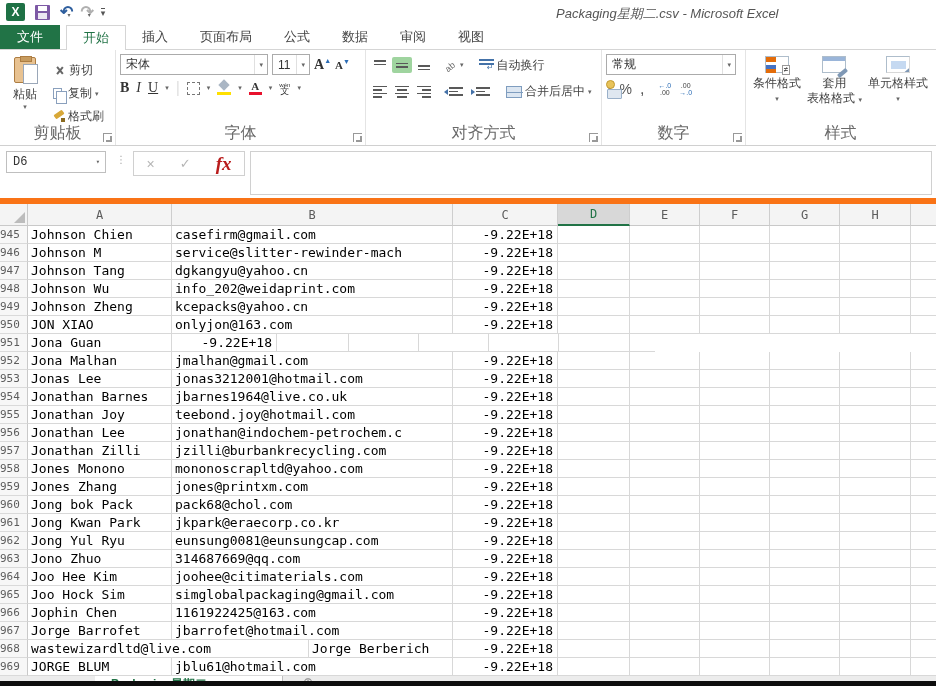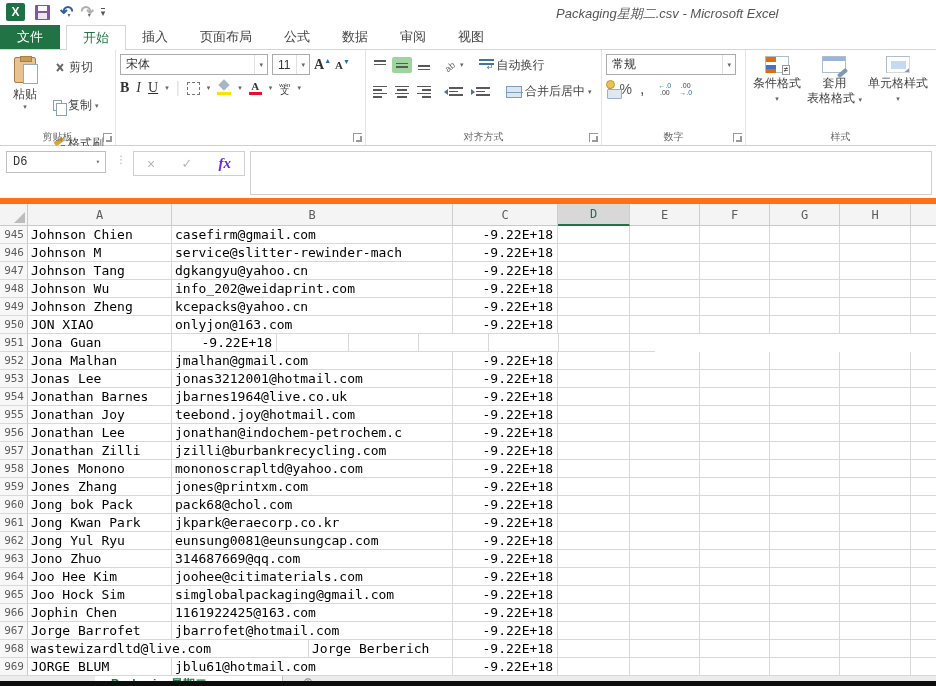--- a/index.html
+++ b/index.html
@@ -23,35 +23,35 @@
 
   
   .tabsrow { top:25px; height:25px; background:#fff; border-bottom:1px solid #d5d5d5; display:flex; align-items:stretch; }
   .tab { padding:0 16px; font-size:13px; color:#444; display:flex; align-items:center; cursor:default; }
   .tab.file { background:#217346; color:#fff; padding:0 17px; margin-right:6px; }
   .tab.active { color:#217346; background:#fff; border:1px solid #d5d5d5; border-bottom:none; margin-bottom:-1px; z-index:2; }
 
   
   .ribbon { top:50px; height:96px; background:#fff; border-bottom:1px solid #d0d0d0; display:flex; }
   .rgroup { position:relative; border-right:1px solid #e4e4e4; padding:4px 4px 16px 4px; }
-  .glabel { position:absolute; bottom:1px; left:0; right:0; text-align:center; font-size:10px; color:#696969; }
+  .glabel { position:absolute; bottom:1px; left:0; right:0; text-align:center; font-size:16px; color:#696969; }
   .launcher { position:absolute; right:3px; bottom:3px; width:9px; height:9px; border-left:1px solid #999; border-top:1px solid #999; }
   .launcher::after { content:""; position:absolute; right:0; bottom:0; width:4px; height:4px; border-right:2px solid #999; border-bottom:2px solid #999; }
   .rbtn { display:flex; align-items:center; gap:3px; font-size:12px; color:#444; padding:1px 3px; border-radius:2px; }
   .dd { font-size:7px; color:#666; }
   .combo { border:1px solid #ababab; background:#fff; display:flex; align-items:center; font-size:12px; color:#333; height:21px; padding-left:5px; }
   .combo .dd { margin-left:auto; border-left:1px solid #e0e0e0; padding:0 4px; align-self:stretch; display:flex; align-items:center; }
 
   
   .g-clip { width:116px; display:flex; gap:4px; }
   .paste-btn { width:42px; display:flex; flex-direction:column; align-items:center; font-size:12px; color:#444; padding-top:3px; }
   .ic-clipboard { width:22px; height:26px; background:#e8c291; border:1px solid #ad7d42; border-radius:2px; position:relative; margin-bottom:3px; }
   .ic-clipboard::before { content:""; position:absolute; left:5px; top:-2px; width:10px; height:4px; background:#c79b5e; border:1px solid #ad7d42; }
   .ic-clipboard::after { content:""; position:absolute; right:-3px; bottom:-2px; width:13px; height:18px; background:#fff; border:1px solid #9aa7b8; }
-  .clip-col { display:flex; flex-direction:column; justify-content:flex-start; gap:19px; padding-top:4px; }
+  .clip-col { display:flex; flex-direction:column; justify-content:center; gap:4px; padding-top:4px; }
   .ic-scissors { position:relative; width:13px; height:11px; }
   .ic-scissors::before,.ic-scissors::after { content:""; position:absolute; top:1px; left:6px; width:1.5px; height:9px; background:#666; }
   .ic-scissors::before { transform:rotate(40deg); }
   .ic-scissors::after { transform:rotate(-40deg); }
   .ic-copy { position:relative; width:9px; height:11px; border:1px solid #8aa0bd; background:#fff; margin-right:3px; }
   .ic-copy::after { content:""; position:absolute; left:2px; top:2px; width:9px; height:11px; border:1px solid #8aa0bd; background:#fff; }
   .ic-brush { position:relative; width:12px; height:11px; }
   .ic-brush::before { content:""; position:absolute; left:1px; top:1px; width:10px; height:5px; background:#d8a838; transform:rotate(-35deg); border-radius:1px; }
   .ic-brush::after { content:""; position:absolute; right:0; bottom:0; width:4px; height:4px; background:#8a6a20; }
 
@@ -114,33 +114,33 @@
   .sticon.tbl::before { content:""; position:absolute; left:0; top:0; right:0; height:4px; background:#9ab5d9; }
   .sticon.cell::before { content:""; position:absolute; left:4px; top:4px; width:15px; height:8px; background:#c5d9f1; }
   .sticon .brush { position:absolute; right:-3px; bottom:-3px; width:11px; height:4px; background:#7f98b5; transform:rotate(-40deg); border-radius:1px; }
 
   
   .formularow { top:146px; height:58px; background:#fff; border-bottom:6px solid #f97316; }
   .namebox { position:absolute; left:6px; top:5px; width:100px; height:22px; border:1px solid #bfbfbf; display:flex; align-items:center; font-size:12px; color:#333; padding-left:6px; font-family:"Liberation Mono", monospace; }
   .namebox .dd { margin-left:auto; padding:0 5px; align-self:stretch; display:flex; align-items:center; }
   .fx-handle { position:absolute; left:116px; top:8px; color:#aaa; font-size:10px; letter-spacing:-1px; }
   .fxbox { position:absolute; left:133px; top:5px; width:112px; height:25px; border:1px solid #d0d0d0; display:flex; align-items:center; justify-content:space-around; color:#b5b5b5; }
-  .fxbox .fx { font-family:"Liberation Serif", serif; font-style:italic; font-weight:bold; font-size:15px; color:#6d28d9;text-align:right; }
+  .fxbox .fx { font-family:"Liberation Serif", serif; font-style:italic; font-weight:bold; font-size:19px; color:#b91c1c;text-align:right; }
   .fxbox .x { font-size:14px; } .fxbox .ok { font-size:13px; }
   .fbar-input { position:absolute; left:250px; top:5px; width:682px; height:44px; border:1px solid #d0d0d0; background:#fff; font-size:12px; }
 
   
   .grid { top:204px; height:472px; background:#fff; font-family:"DejaVu Sans Mono","Liberation Mono", monospace; }
   .colheads { display:flex; height:22px; }
   .corner { width:28px; background:#f4f4f4; border-right:1px solid #c9c9c9; border-bottom:1px solid #c9c9c9; position:relative; }
   .corner .tri { position:absolute; right:2px; bottom:2px; width:0; height:0; border-left:11px solid transparent; border-bottom:11px solid #bcbcbc; }
   .chead { background:#f4f4f4; border-right:1px solid #cecece; border-bottom:1px solid #c9c9c9; display:flex; align-items:center; justify-content:center; font-size:12px; color:#5c5c5c; }
   .chead.sel { background:#d8d8d8; border-bottom:2px solid #217346; color:#217346; }
   .gridrow { display:flex; height:18px; }
-  .rhead { width:28px; background:#f7f7f7; border-right:1px solid #c9c9c9; border-bottom:1px solid #dadada; font-size:11px; color:#5c5c5c; text-align:right; padding-right:3px; line-height:17px; }
+  .rhead { width:28px; background:#f7f7f7; border-right:1px solid #c9c9c9; border-bottom:1px solid #dadada; font-size:11px; color:#5c5c5c; text-align:left; padding-right:3px; line-height:17px; }
   .cell { border-right:1px solid #d8d8d8; border-bottom:1px solid #d8d8d8; font-size:13px; color:#000; line-height:17px; white-space:nowrap; overflow:hidden; padding-left:3px; }
   .cell.num { text-align:right; padding-right:4px; padding-left:0; }
   .w0{width:144px}.w1{width:281px}.w2{width:105px}.w3{width:72px}.w4{width:70px}.w5{width:70px}.w6{width:70px}.w7{width:71px}.w8{width:25px; border-right:none;}
 
   
   .tabstrip { top:676px; height:5px; background:#ececec; overflow:hidden; }
   .sheettab { position:absolute; left:95px; top:0; width:188px; height:20px; background:#fff; border-right:1px solid #bdbdbd; color:#217346; font-weight:bold; font-size:12px; padding-left:16px; }
   .newsheet { position:absolute; left:303px; top:0; color:#8a8a8a; font-size:12px; line-height:12px; }
   .blackbar { top:681px; height:5px; background:#0d0d0d; }
 </style>
@@ -222,20 +222,21 @@
         </span>
         <span class="dd">▾</span>
       <span class="ic-fontcolor">A<span class="color-bar" style="background: rgb(232, 17, 45);"></span></span>
         <span class="dd">▾</span>
       <span class="ic-phonetic">
           <span class="py">wén</span>
           <span class="hz">文</span>
         </span>
         <span class="dd">▾</span>
     </div>
+    <div class="glabel">字体</div>
     <div class="launcher"></div>
   </div>
 
   <div class="rgroup g-align">
     <div class="frow" style="gap:2px">
       <span class="tgl">
           <span class="vbars top">
             <b></b>
             <b></b>
           </span>

